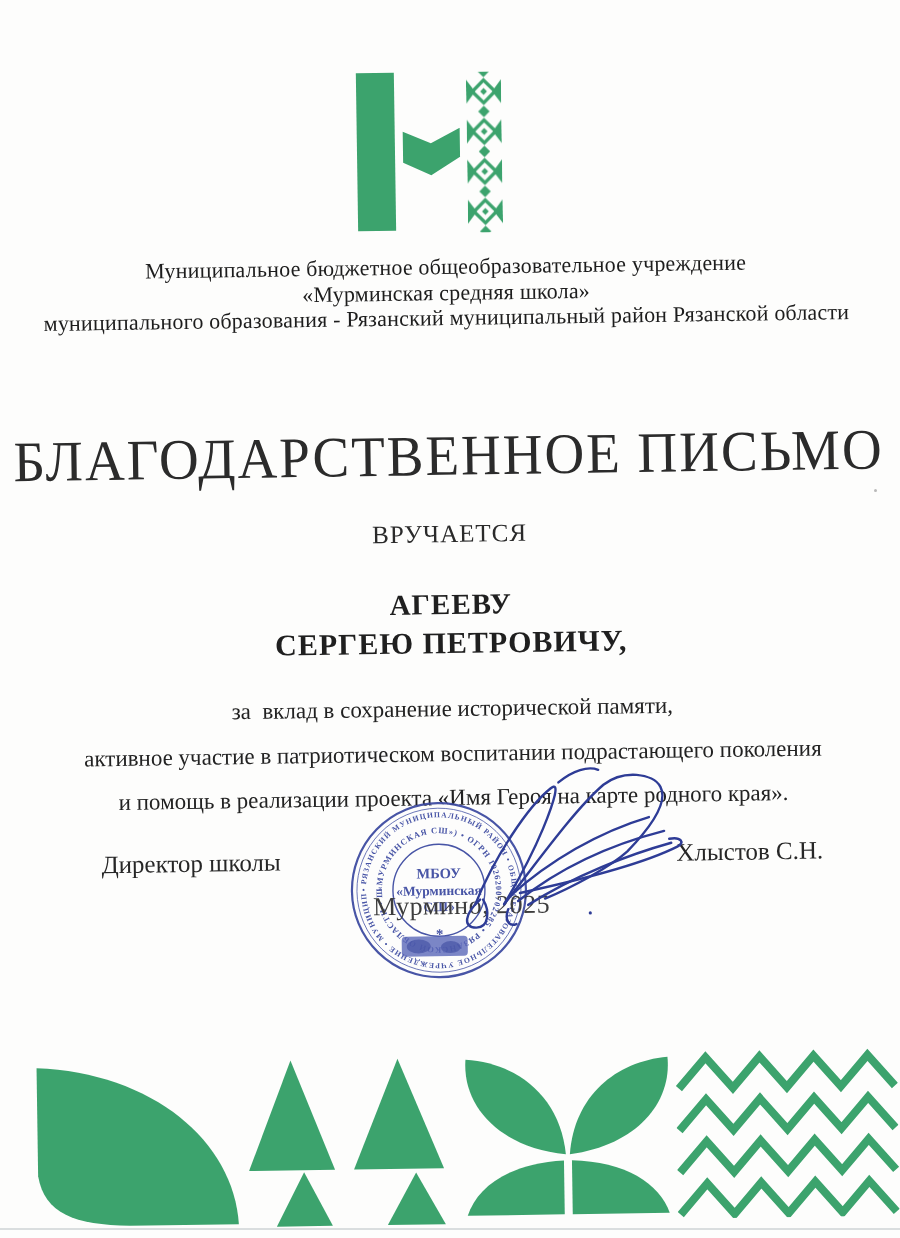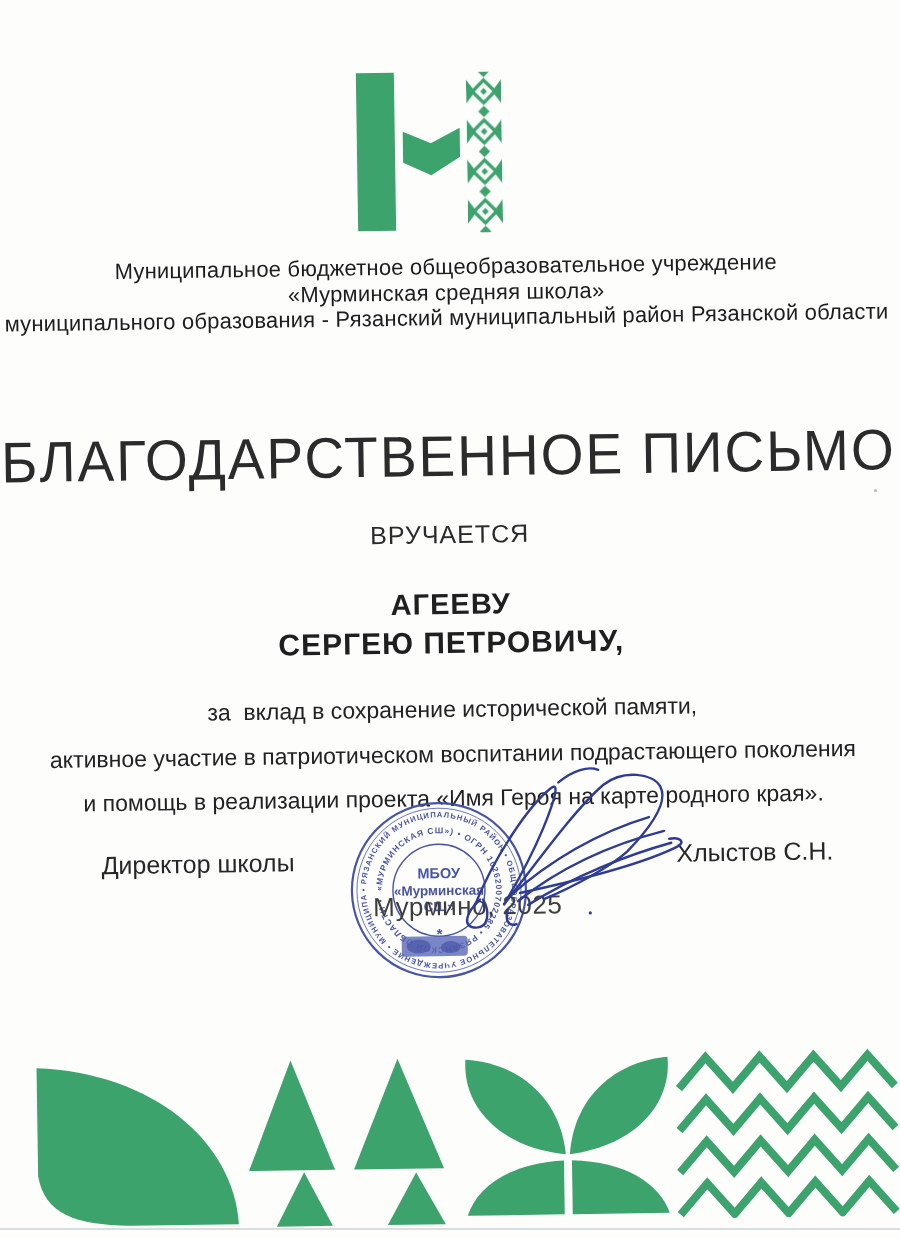--- a/index.html
+++ b/index.html
@@ -1,18 +1,18 @@
 <!DOCTYPE html>
 <html><head>
 <meta charset="utf-8">
 <style>
   html,body{margin:0;padding:0;background:#ffffff;}
   .page{
     position:relative;width:900px;height:1238px;overflow:hidden;
-    background:#fdfdfc;font-family:Liberation Sans, sans-serif;color:#242424;
+    background:#fdfdfc;font-family:Liberation Serif, serif;color:#242424;
   }
   .rot{position:absolute;inset:0;transform:rotate(-0.85deg);transform-origin:50% 45%;}
 
   
   .logo{position:absolute;top:72px;left:363px;width:146px;height:163px;}
   .logo-bar{position:absolute;left:0;top:0;width:38px;height:158px;background:#3CA36D;}
   .logo-chevron{position:absolute;left:45px;top:56px;}
   .logo-ornament{position:absolute;left:110px;top:0;}
 
   

